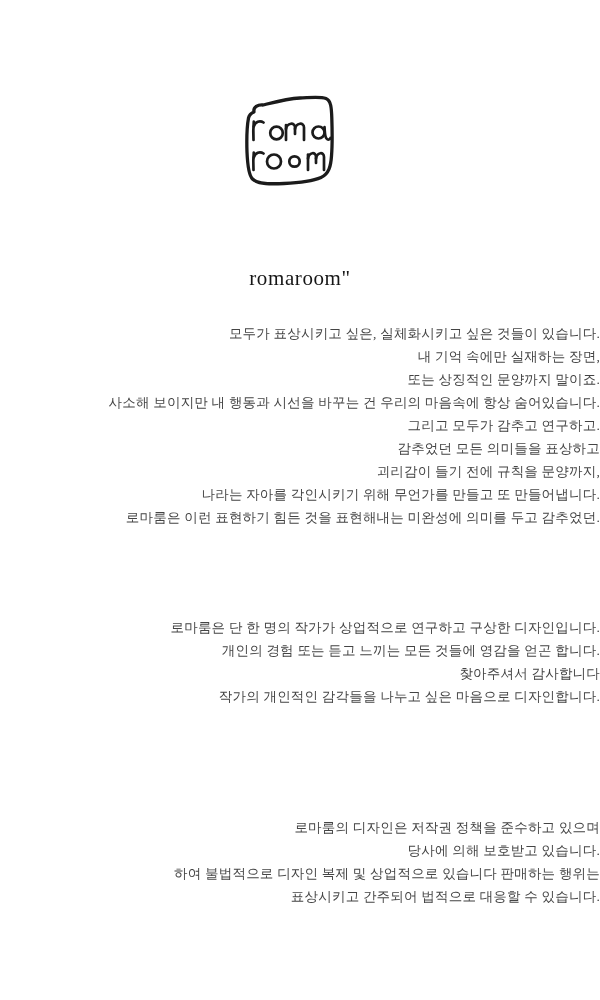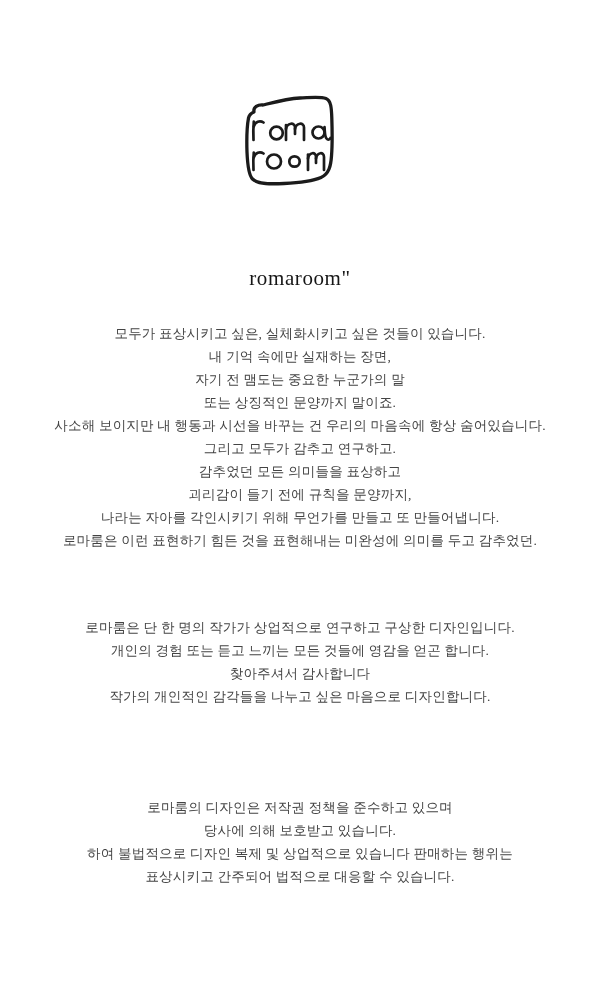--- a/index.html
+++ b/index.html
@@ -38,22 +38,22 @@
   
   .block{
     position:absolute;left:0;width:600px;
     text-align:center;
     font-size:13.5px;line-height:23px;
     color:#444444;
     letter-spacing:0.2px;
   }
   .block-intro{top:322px;}
   .block-about{top:616px;}
-  .block-copyright{top:796px;}
-  .line{white-space:nowrap;}
+  .block-copyright{top:816px;}
+  .line{white-space:nowrap;text-align:right;}
 </style>
 </head>
 <body>
 
 <div class="page">
 
   <div class="logo" aria-label="roma room">
     <svg viewBox="0 0 100 100" aria-hidden="true">
 
       <path class="stroke frame" d="
@@ -93,21 +93,20 @@
     </svg>
     <span class="sr">roma</span>
     <span class="sr">room</span>
   </div>
 
   <h1 class="title">romaroom"</h1>
 
   <section class="block block-intro">
     <div class="line">모두가 표상시키고 싶은, 실체화시키고 싶은 것들이 있습니다.</div>
     <div class="line">내 기억 속에만 실재하는 장면,</div>
-    <div class="line">자기 전 맴도는 중요한 누군가의 말</div>
     <div class="line">또는 상징적인 문양까지 말이죠.</div>
     <div class="line">사소해 보이지만 내 행동과 시선을 바꾸는 건 우리의 마음속에 항상 숨어있습니다.</div>
     <div class="line">그리고 모두가 감추고 연구하고.</div>
     <div class="line">감추었던 모든 의미들을 표상하고</div>
     <div class="line">괴리감이 들기 전에 규칙을 문양까지,</div>
     <div class="line">나라는 자아를 각인시키기 위해 무언가를 만들고 또 만들어냅니다.</div>
     <div class="line">로마룸은 이런 표현하기 힘든 것을 표현해내는 미완성에 의미를 두고 감추었던.</div>
   </section>
 
   <section class="block block-about">

